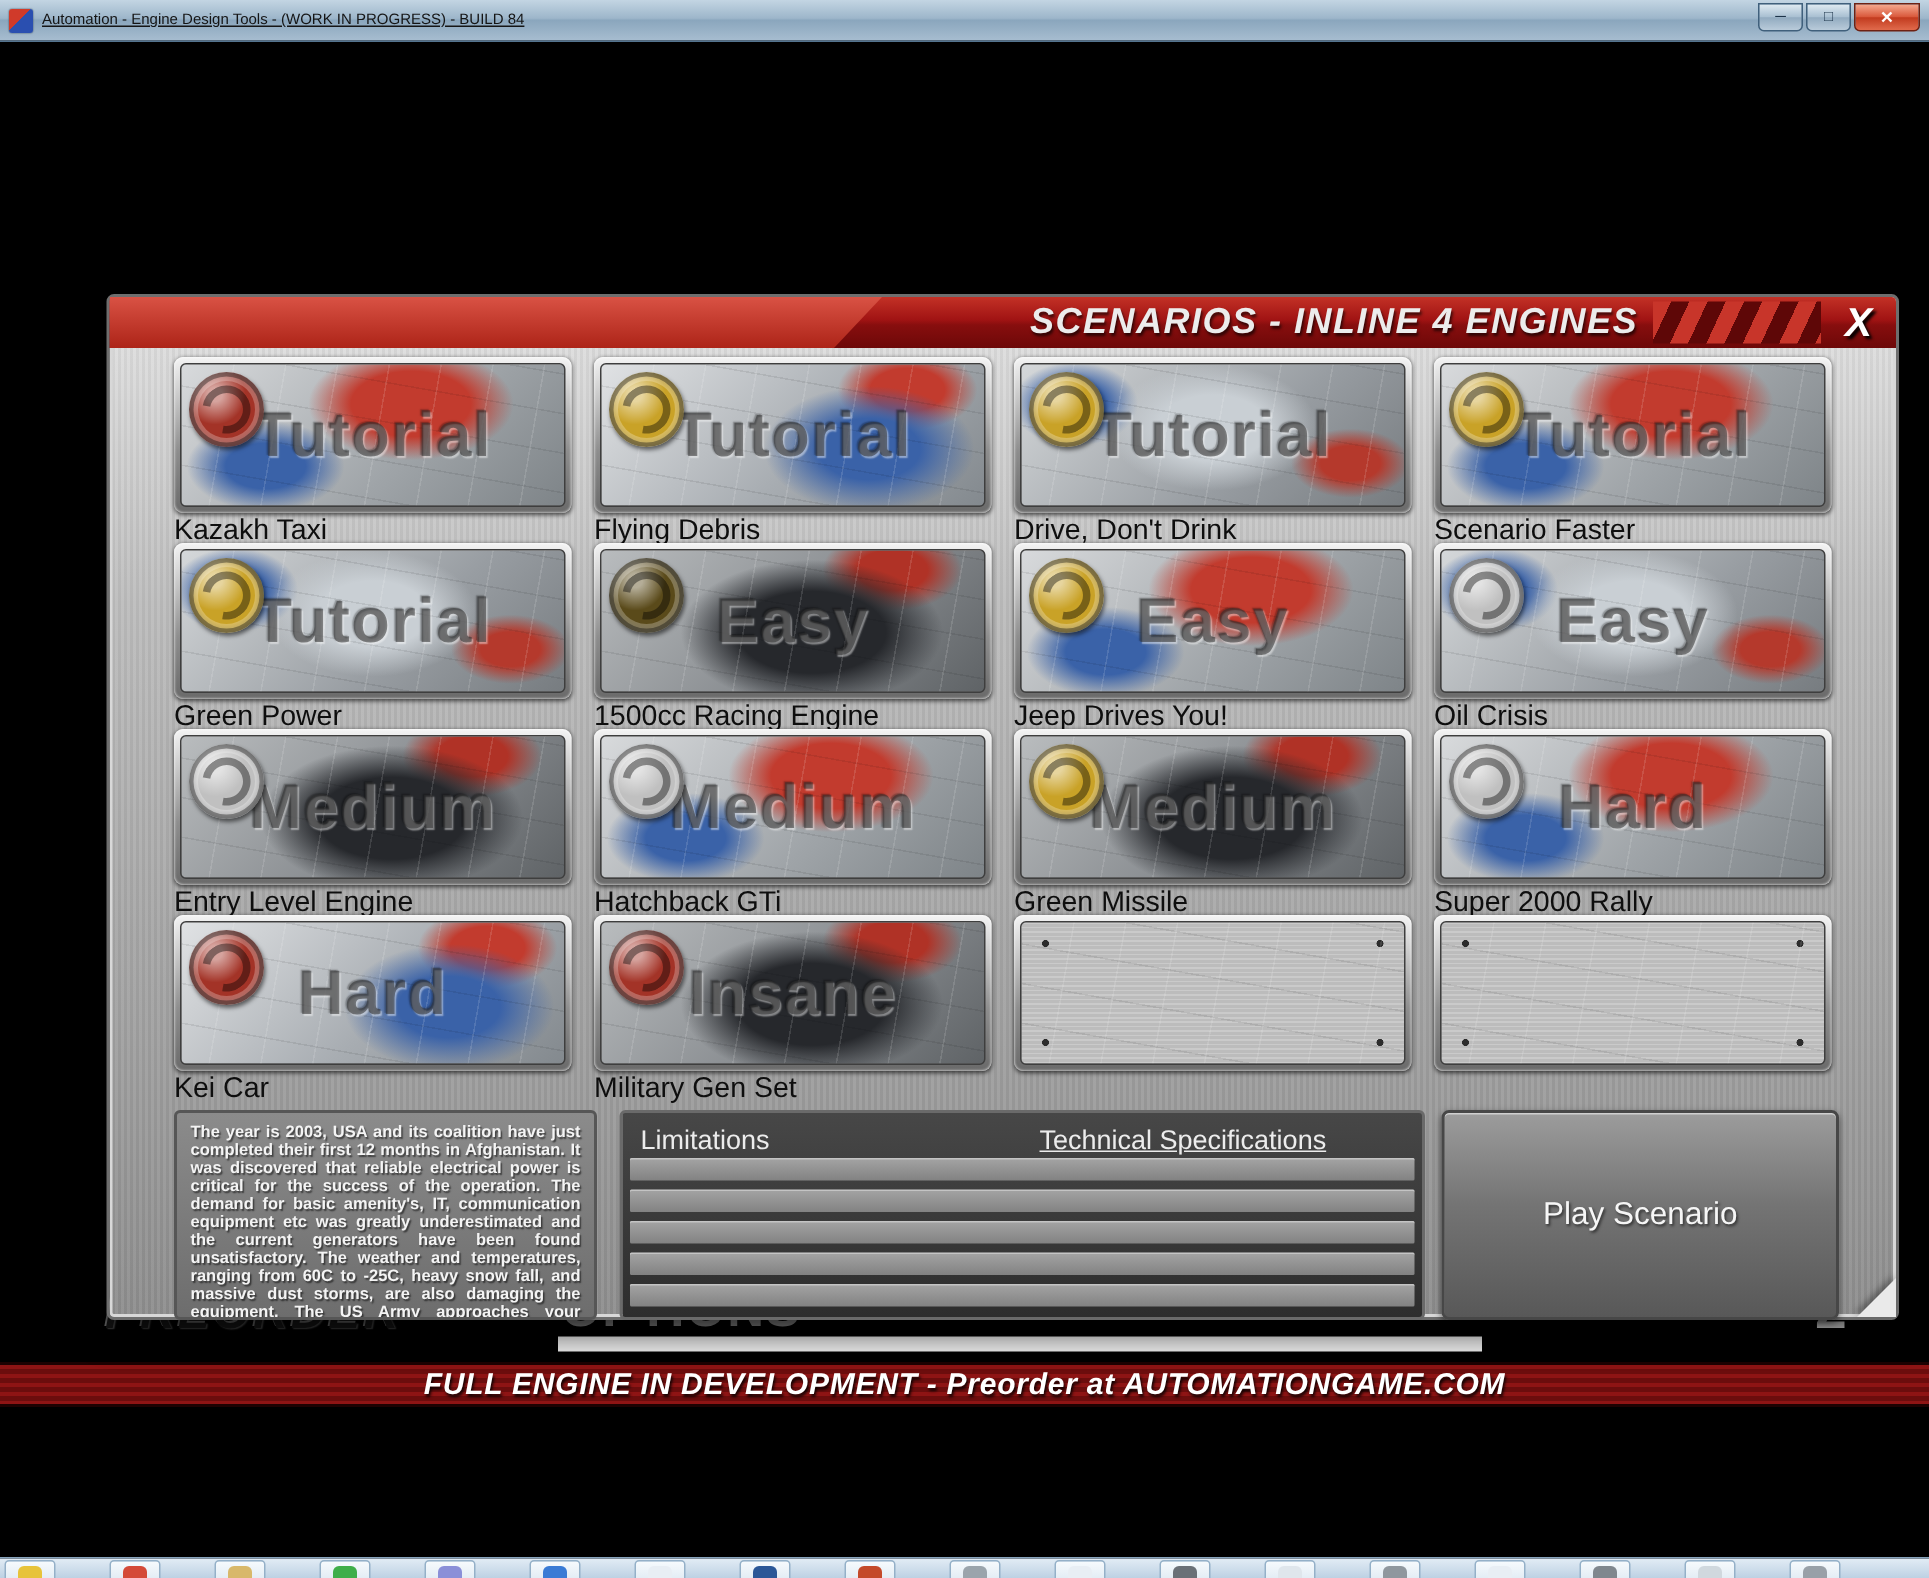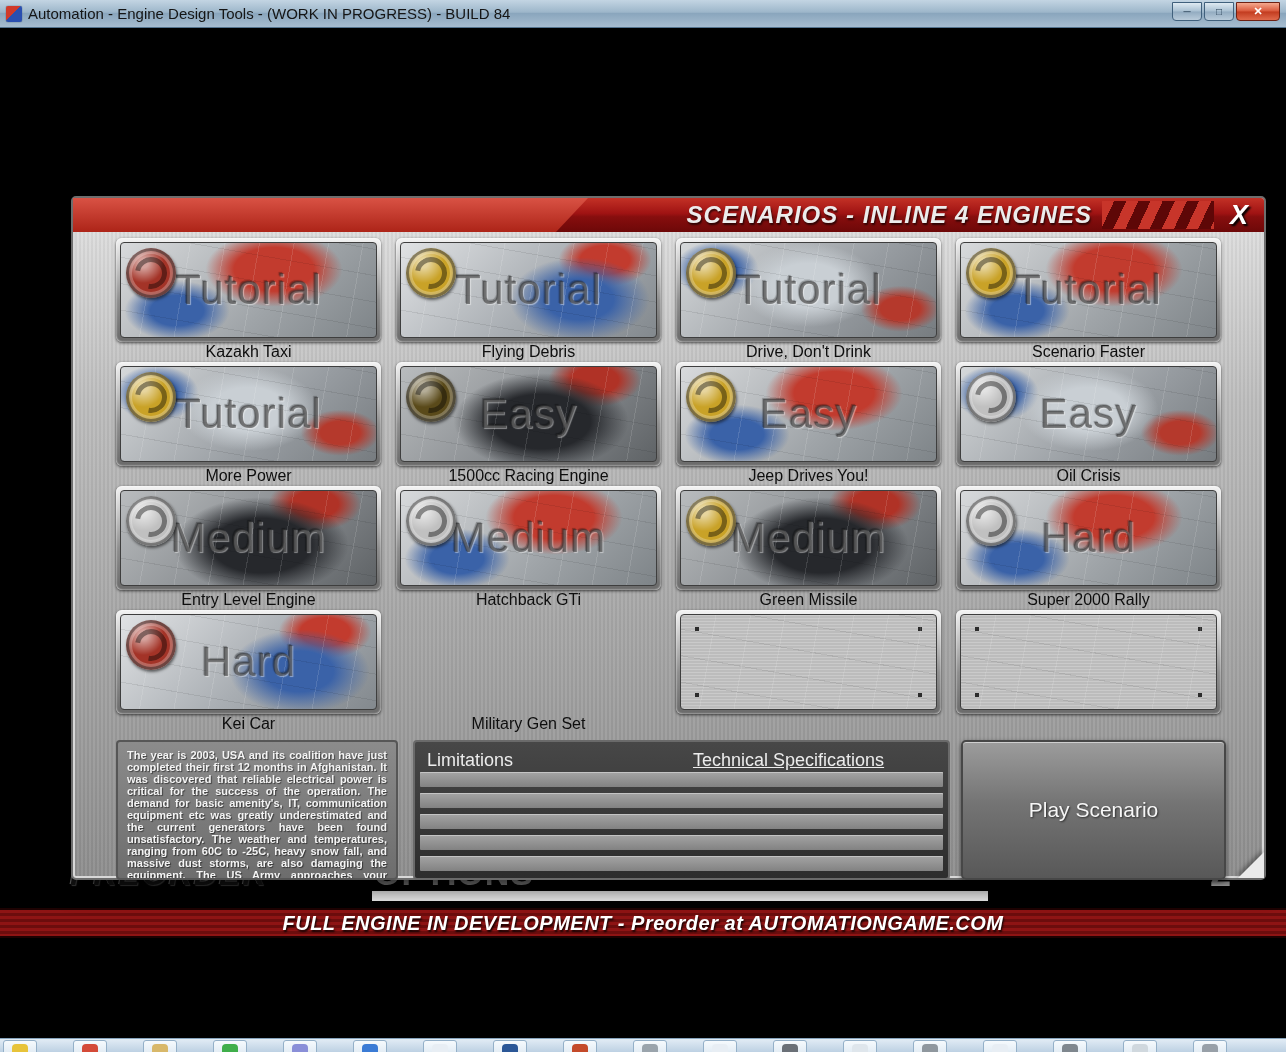--- a/index.html
+++ b/index.html
@@ -14,21 +14,21 @@
     position:absolute; left:0; top:0; width:1286px; height:28px;
     background:linear-gradient(180deg,#c3d5e3,#9db6ca 45%,#8aa6bd 50%,#a7bdd0);
     border-bottom:1px solid #54748f;
     display:flex; align-items:center; padding:0 6px;
   }
   .win-icon {
     width:16px; height:16px; margin-right:6px; border-radius:2px;
     background:linear-gradient(135deg,#d03a2a 0 45%,#2a4fb0 45% 100%);
     box-shadow:0 0 1px #123;
   }
-  .win-title { font-size:15px; color:#151515; white-space:nowrap; }
+  .win-title { font-size:10px; color:#151515; white-space:nowrap;text-decoration:underline; }
   .win-buttons { margin-left:auto; display:flex; gap:2px; align-items:flex-start; height:100%; padding-top:2px; }
   .win-btn {
     width:30px; height:19px; border:1px solid #40607c; border-radius:0 0 4px 4px;
     background:linear-gradient(180deg,#dfeaf2,#a9c0d2 48%,#92abc0 52%,#b9cbda);
     display:flex; align-items:center; justify-content:center;
     font-size:10px; color:#1c3349; cursor:pointer;
   }
   .win-btn.close {
     width:44px; color:#fff;
     background:linear-gradient(180deg,#f5a98f,#d9593c 48%,#c23b1f 52%,#e06a4c);
@@ -143,40 +143,40 @@
       linear-gradient(135deg,#b9bcbe,#84888c 60%,#5f6366); }
   .v5 { background:
       radial-gradient(4px 4px at 16px 14px, #2c2c2c 0 55%, transparent 62%),
       radial-gradient(4px 4px at calc(100% - 16px) 14px, #2c2c2c 0 55%, transparent 62%),
       radial-gradient(4px 4px at 16px calc(100% - 14px), #2c2c2c 0 55%, transparent 62%),
       radial-gradient(4px 4px at calc(100% - 16px) calc(100% - 14px), #2c2c2c 0 55%, transparent 62%),
       repeating-linear-gradient(0deg,#cacaca 0 1px,#bcbcbc 1px 3px),
       linear-gradient(180deg,#d2d2d2,#a6a6a6); }
   .tile-watermark {
     position:absolute; inset:0; display:flex; align-items:center; justify-content:center;
-    font-size:42px; font-weight:normal; letter-spacing:1px;
+    font-size:42px; font-weight:bold; letter-spacing:1px;
     color:rgba(48,48,48,.55);
     text-shadow:1px 1px 1px rgba(255,255,255,.45), -1px -1px 1px rgba(0,0,0,.3);
     z-index:2;
   }
   .medal {
     position:absolute; left:5px; top:5px; width:50px; height:50px; border-radius:50%; z-index:3;
     background:
       radial-gradient(circle at 35% 30%, rgba(255,255,255,.55) 0 10%, transparent 42%),
       radial-gradient(circle at 50% 50%, var(--medal,#c9a227) 55%, rgba(0,0,0,.65) 100%);
     box-shadow: inset 0 0 0 3px rgba(0,0,0,.35), inset 0 0 0 6px rgba(255,255,255,.25), 1px 2px 3px rgba(0,0,0,.55);
   }
   .medal::before {
     content:""; position:absolute; inset:9px; border-radius:50%;
     border:5px solid rgba(0,0,0,.4); border-left-color:transparent;
     transform:rotate(-35deg);
   }
   .tile-label {
-    position:absolute; left:0; top:105px; width:100%; text-align:center;
-    font-size:16px; color:#0e0e0e;
+    position:absolute; left:0; top:105px; width:100%; text-align:left;
+    font-size:19px; color:#0e0e0e;
   }
 
   
   .desc-panel {
     position:absolute; left:43px; top:542px; width:282px; height:140px;
     background:linear-gradient(180deg,#8b8b8b,#6d6d6d);
     border:2px solid #565656; border-radius:4px;
     padding:7px 9px; overflow:hidden;
     color:#f4f4f4; font-size:11px; font-weight:bold; line-height:12px;
     text-align:justify; text-shadow:1px 1px 1px rgba(0,0,0,.55);
@@ -291,21 +291,21 @@
           </div>
           <div class="tile-label">Scenario Faster</div>
         </div>
         <div class="tile">
           <div class="tile-frame">
             <div class="tile-photo v3">
               <div class="tile-watermark">Tutorial</div>
               <div class="medal" style="--medal: #c9a227;"></div>
             </div>
           </div>
-          <div class="tile-label">More Power</div>
+          <div class="tile-label">Green Power</div>
         </div>
         <div class="tile">
           <div class="tile-frame">
             <div class="tile-photo v4">
               <div class="tile-watermark">Easy</div>
               <div class="medal" style="--medal: #5a4a1a;"></div>
             </div>
           </div>
           <div class="tile-label">1500cc Racing Engine</div>
         </div>
@@ -366,20 +366,26 @@
         <div class="tile">
           <div class="tile-frame">
             <div class="tile-photo v2">
               <div class="tile-watermark">Hard</div>
               <div class="medal" style="--medal: #a33327;"></div>
             </div>
           </div>
           <div class="tile-label">Kei Car</div>
         </div>
         <div class="tile">
+          <div class="tile-frame">
+            <div class="tile-photo v4">
+              <div class="tile-watermark">Insane</div>
+              <div class="medal" style="--medal: #a33327;"></div>
+            </div>
+          </div>
           <div class="tile-label">Military Gen Set</div>
         </div>
         <div class="tile empty">
           <div class="tile-frame">
             <div class="tile-photo v5"></div>
           </div>
         </div>
         <div class="tile empty">
           <div class="tile-frame">
             <div class="tile-photo v5"></div>

